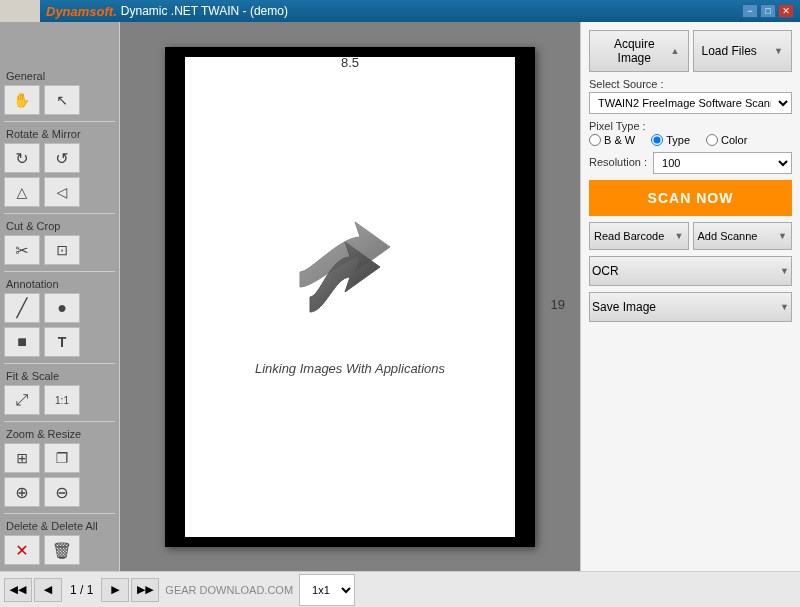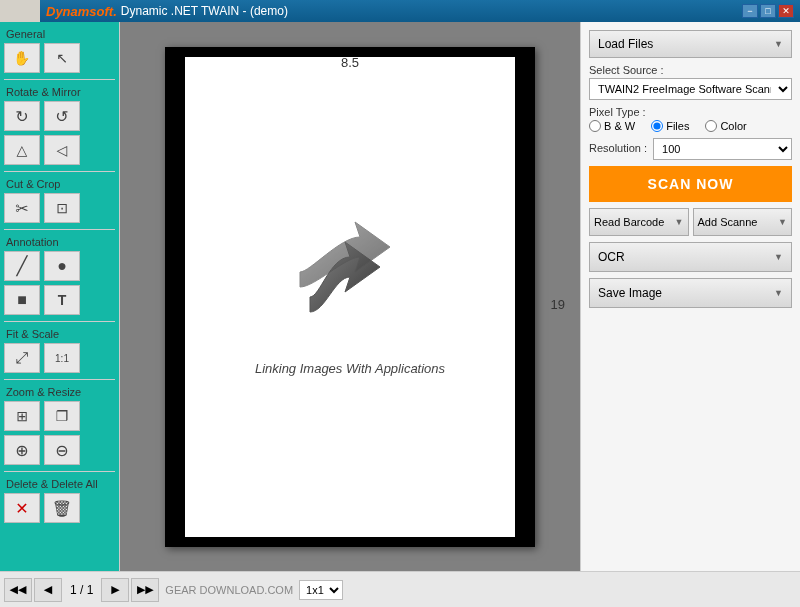--- a/index.html
+++ b/index.html
@@ -25,23 +25,23 @@
       width: 16px; height: 14px; background: #5090c0;
       border: 1px solid #2060a0; color: white; font-size: 9px;
       display: flex; align-items: center; justify-content: center; cursor: pointer;
     }
 
     
     .main-container { display: flex; flex-direction: column; height: 585px; }
 
     
     .left-toolbar {
-      width: 120px; background: #14b8a6; border-right: 1px solid #ccc;
+      width: 120px; background: #a3a3a3; border-right: 1px solid #ccc;
       padding: 4px; display: flex; flex-direction: column; gap: 2px;
-      height: 100%; overflow: hidden;
+      height: 100%; overflow: hidden; justify-content: flex-end;
     }
     .toolbar-section-label {
       font-size: 11px; color: #333; padding: 2px 0 1px 2px;
     }
     .toolbar-row { display: flex; gap: 4px; margin-bottom: 2px; }
     .tool-btn {
       width: 36px; height: 30px; background: #e8e8e8;
       border: 1px solid #bbb; cursor: pointer;
       display: flex; align-items: center; justify-content: center;
       font-size: 14px; color: #444;
@@ -144,21 +144,21 @@
     
     .scan-now-btn {
       width: 100%; padding: 10px; background: #ff8c00;
       border: none; color: white; font-size: 14px; font-weight: bold;
       cursor: pointer; letter-spacing: 1px;
     }
 
     
     .action-btn {
       width: 100%; background: linear-gradient(to bottom, #f0f0f0, #d8d8d8);
-      border: 1px solid #aaa; padding: 7px 8px; cursor: pointer;
+      border: 1px solid #aaa; padding: 7px 2px; cursor: pointer;
       font-size: 12px; display: flex; align-items: center; justify-content: space-between;
     }
     .action-btn-row { display: flex; gap: 4px; }
     .half-action-btn {
       flex: 1; background: linear-gradient(to bottom, #f0f0f0, #d8d8d8);
       border: 1px solid #aaa; padding: 7px 4px; cursor: pointer;
       font-size: 11px; display: flex; align-items: center; justify-content: space-between;
     }
 
     
@@ -168,21 +168,21 @@
     }
     .nav-btn {
       width: 28px; height: 24px; background: #e0e0e0;
       border: 1px solid #bbb; cursor: pointer;
       display: flex; align-items: center; justify-content: center; font-size: 11px;
     }
     .page-info {
       padding: 0 6px; font-size: 12px;
     }
     .zoom-select {
-      padding: 2px; border: 1px solid #bbb; font-size: 11px;
+      padding: 8px; border: 1px solid #bbb; font-size: 11px;
       background: white;
     }
 
     
     .dropdown-arrow { font-size: 9px; color: #666; }
   </style>
 </head>
 <body>
 
 <div class="title-bar">
@@ -289,20 +289,24 @@
             <path d="M 10,55 C 20,55 50,20 70,20 L 65,5 L 100,30 L 65,55 L 70,40 C 55,40 25,70 10,70 Z" fill="url(#arrowGrad)" stroke="#555" stroke-width="1" opacity="0.7"></path>
           </svg>
           <div class="twain-subtitle">Linking Images With Applications</div>
         </div>
       </div>
     </div>
 
     <div class="right-panel">
 
       <div class="top-buttons">
+        <button class="acquire-btn">
+          <span>Acquire Image</span>
+          <span class="dropdown-arrow">▲</span>
+        </button>
         <button class="load-files-btn">
           <span>Load Files</span>
           <span class="dropdown-arrow">▼</span>
         </button>
       </div>
 
       <div>
         <div class="section-label">Select Source :</div>
         <select class="select-source">
           <option>TWAIN2 FreeImage Software Scanne</option>
@@ -312,21 +316,21 @@
 
       <div>
         <div class="section-label">Pixel Type :</div>
         <div class="radio-row">
           <div class="radio-item">
             <input type="radio" name="pixelType" id="bw" style="">
             <label for="bw">B &amp; W</label>
           </div>
           <div class="radio-item">
             <input type="radio" name="pixelType" id="gray" checked="" style="">
-            <label for="gray">Files</label>
+            <label for="gray">Type</label>
           </div>
           <div class="radio-item">
             <input type="radio" name="pixelType" id="color" style="">
             <label for="color">Color</label>
           </div>
         </div>
       </div>
 
       <div class="resolution-row">
         <span class="section-label">Resolution :</span>

